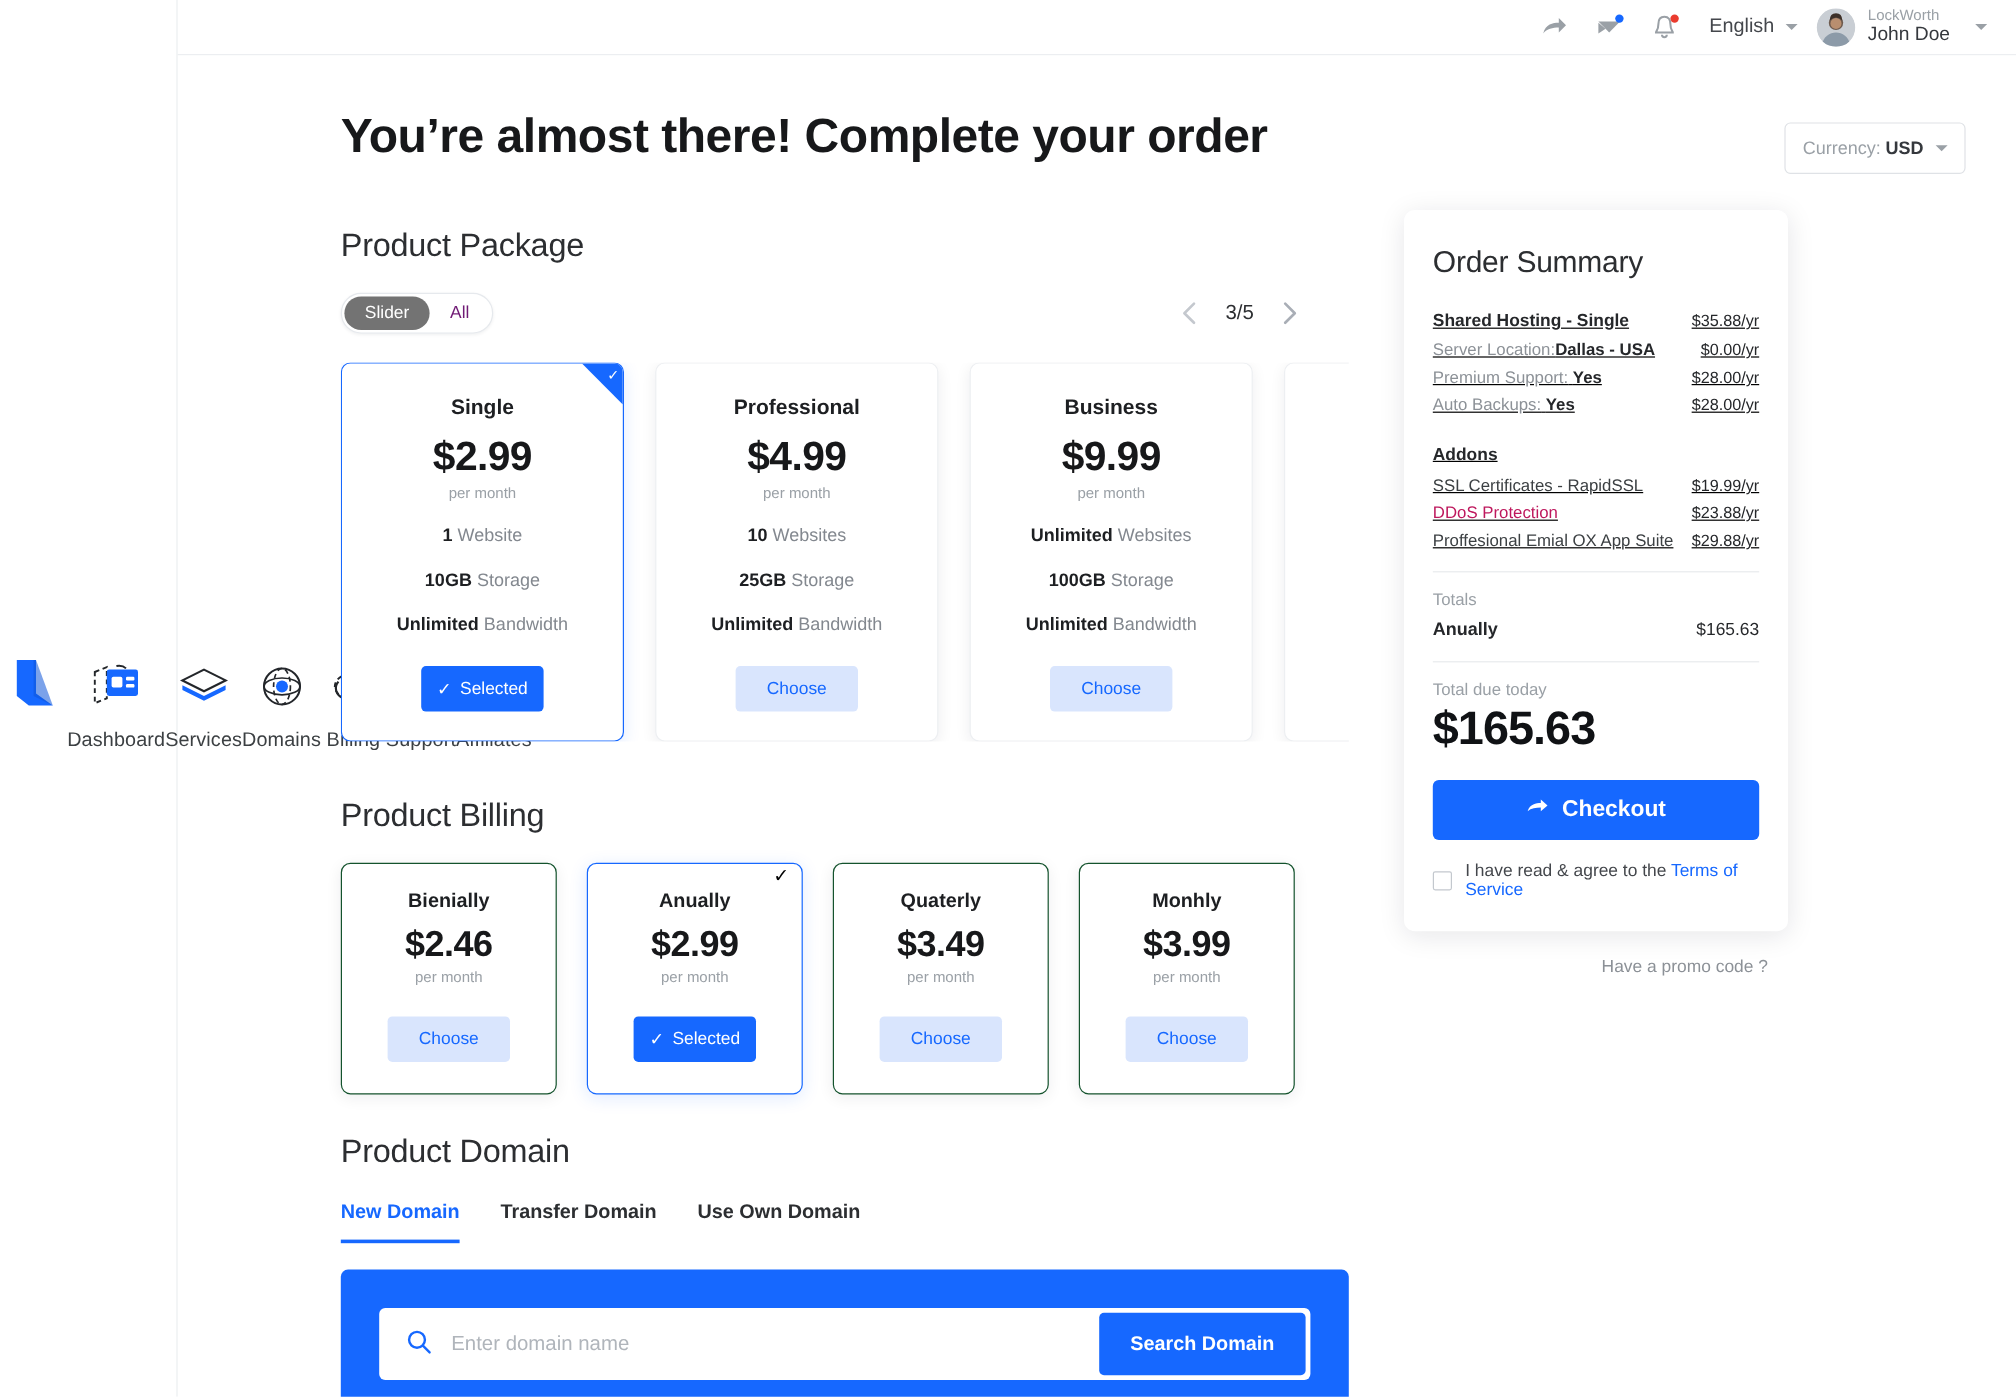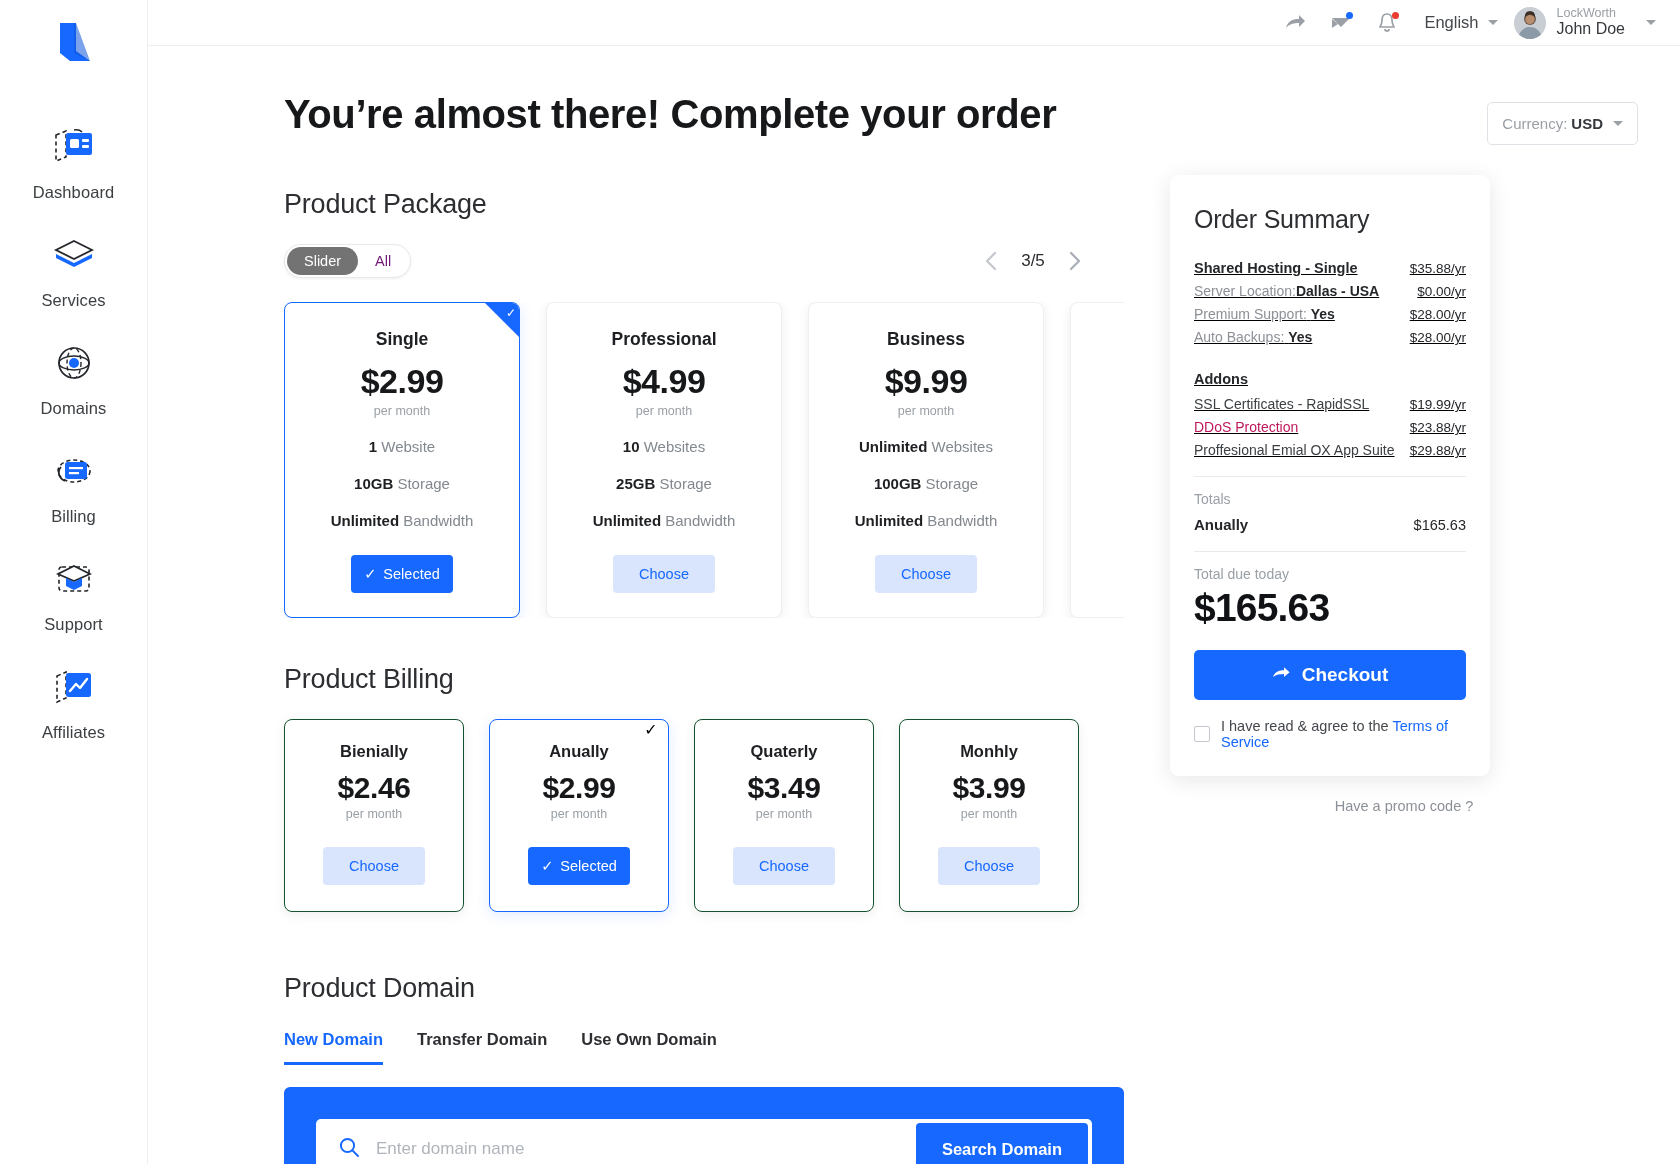--- a/index.html
+++ b/index.html
@@ -10,21 +10,21 @@
     overflow: hidden;
   }
   #app { position: relative; width: 1680px; height: 1164px; display: flex; }
 
   
   .sidebar {
     width: 148px; height: 1164px;
     background: #ffffff;
     border-right: 1px solid #eceef1;
     flex: 0 0 148px;
-    display: flex; flex-direction: column; align-items: center;
+    display: flex; flex-direction: row; align-items: center;
     padding-top: 14px;
   }
   .brand-logo { width: 70px; height: 62px; display:flex; align-items:center; justify-content:center; margin-bottom: 34px; }
   .nav-item {
     width: 148px; padding: 12px 0 16px 0;
     display: flex; flex-direction: column; align-items: center;
     cursor: pointer; text-decoration: none;
   }
   .nav-icon { width: 54px; height: 50px; display:flex; align-items:center; justify-content:center; }
   .nav-label {
@@ -139,21 +139,21 @@
     width: 180px; flex:0 0 180px; background:#fff; border-radius:8px;
     border:1px solid #14532d; box-shadow: 0 3px 12px rgba(16,24,40,.07);
     padding: 22px 14px 26px 14px; text-align:center; position:relative; cursor:pointer;
   }
   .bcard.selected { border:1.5px solid #1668ff; box-shadow:0 3px 14px rgba(22,104,255,.13); }
   .bk-name { font-size:16.5px; font-weight:700; color:#1d1f22; }
   .bk-price { font-size:30px; font-weight:700; color:#17181a; margin-top:10px; letter-spacing:-.4px;}
   .bk-per { font-size:12.5px; color:#9aa0a6; margin-top:2px; }
 
   
-  .domain-head { margin-top: 61px; }
+  .domain-head { margin-top: 32px; }
   .tabs { display:flex; gap:34px; margin-top: 26px; }
   .tab {
     font-size:16.5px; color:#2c2e31; padding-bottom: 13px; cursor:pointer;
     border-bottom: 3px solid transparent; background:none; border-left:0;border-right:0;border-top:0;
     font-family: inherit; font-weight:700;
   }
   .tab.active { color:#1668ff; border-bottom-color:#1668ff; }
   .domain-panel {
     margin-top: 22px; background:#1668ff; border-radius:6px;
     height: 176px; padding: 32px 32px;

